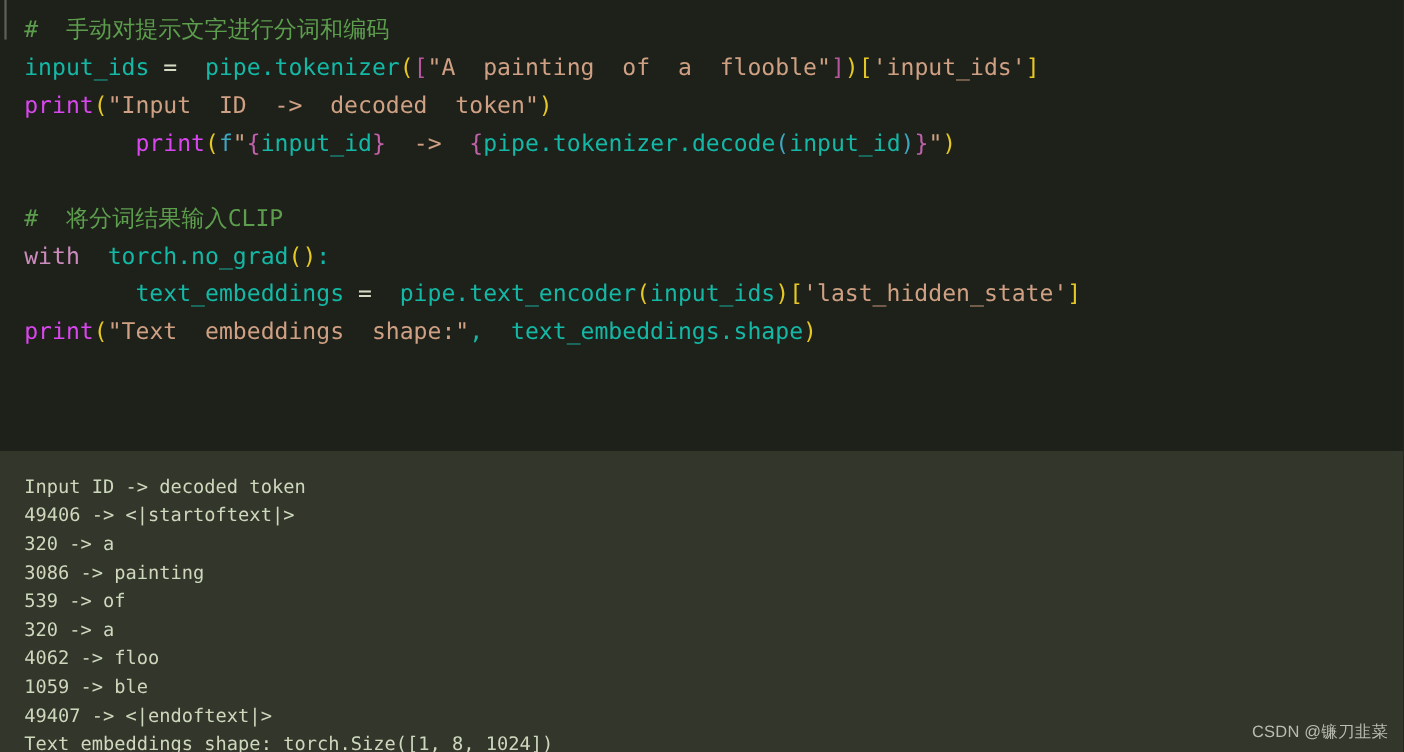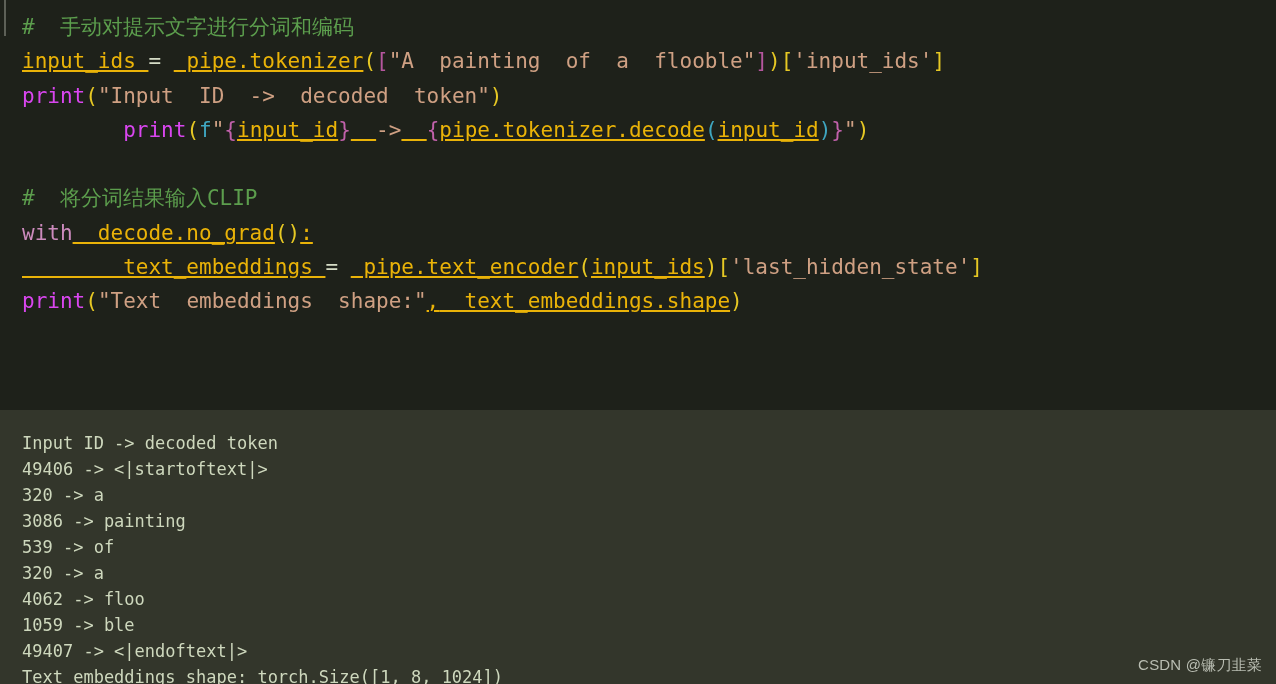--- a/index.html
+++ b/index.html
@@ -43,21 +43,21 @@
     padding-left: 22px;
     letter-spacing: 0px;
     color: #d3d8c4;
   }
 
   
   .t-com   { color: #5c9e4d; }          
   .t-kw    { color: #cc8bbd; }          
   .t-kw2   { color: #56b6c2; }          
   .t-fn    { color: #d946ef; }          
-  .t-id    { color: #eab308; text-decoration: underline; }          
+  .t-id    { color: #14b8a6; }          
   .t-str   { color: #cfa083; }          
   .t-par-y { color: #e6c824; }          
   .t-par-m { color: #b5569e; }          
   .t-par-c { color: #3fa6c0; }          
   .t-fpre  { color: #3fa6c0; }          
   .t-num   { color: #cdd46a; }
   .t-op    { color: #d5dcc6; }
   .t-brace-m { color: #c161ab; }
 
   
@@ -100,21 +100,21 @@
 
   <div id="code-cell">
     <div id="gutter-mark"></div>
     <div id="code-lines">
         <div class="code-line"><span class="t-com"># </span><span class="t-com"> 手动对提示文字进行分词和编码</span></div>
         <div class="code-line"><span class="t-id">input_ids </span><span class="t-op">= </span><span class="t-id"> pipe.tokenizer</span><span class="t-par-y">(</span><span class="t-par-m">[</span><span class="t-str">"A  painting  of  a  flooble"</span><span class="t-par-m">]</span><span class="t-par-y">)</span><span class="t-par-y">[</span><span class="t-str">'input_ids'</span><span class="t-par-y">]</span></div>
         <div class="code-line"><span class="t-fn">print</span><span class="t-par-y">(</span><span class="t-str">"Input  ID  -&gt;  decoded  token"</span><span class="t-par-y">)</span></div>
         <div class="code-line"><span class="t-fn">        print</span><span class="t-par-y">(</span><span class="t-fpre">f</span><span class="t-str">"</span><span class="t-brace-m">{</span><span class="t-id">input_id</span><span class="t-brace-m">}</span><span class="t-id">  </span><span class="t-str">-&gt;</span><span class="t-id">  </span><span class="t-brace-m">{</span><span class="t-id">pipe.tokenizer.decode</span><span class="t-par-c">(</span><span class="t-id">input_id</span><span class="t-par-c">)</span><span class="t-brace-m">}</span><span class="t-str">"</span><span class="t-par-y">)</span></div>
         <div class="code-line">&nbsp;</div>
         <div class="code-line"><span class="t-com"># </span><span class="t-com"> 将分词结果输入CLIP</span></div>
-        <div class="code-line"><span class="t-kw">with</span><span class="t-id">  decode.no_grad</span><span class="t-par-y">(</span><span class="t-par-y">)</span><span class="t-id">:</span></div>
+        <div class="code-line"><span class="t-kw">with</span><span class="t-id">  torch.no_grad</span><span class="t-par-y">(</span><span class="t-par-y">)</span><span class="t-id">:</span></div>
         <div class="code-line"><span class="t-id">        text_embeddings </span><span class="t-op">= </span><span class="t-id"> pipe.text_encoder</span><span class="t-par-y">(</span><span class="t-id">input_ids</span><span class="t-par-y">)</span><span class="t-par-y">[</span><span class="t-str">'last_hidden_state'</span><span class="t-par-y">]</span></div>
         <div class="code-line"><span class="t-fn">print</span><span class="t-par-y">(</span><span class="t-str">"Text  embeddings  shape:"</span><span class="t-id">,</span><span class="t-id">  text_embeddings.shape</span><span class="t-par-y">)</span></div>
       </div>
   </div>
 
   <div id="output-area">
     <div class="out-line">Input ID -&gt; decoded token</div>
     <div id="output-rows">
         <div class="out-line">49406 -&gt; &lt;|startoftext|&gt;</div>
         <div class="out-line">320 -&gt; a</div>

